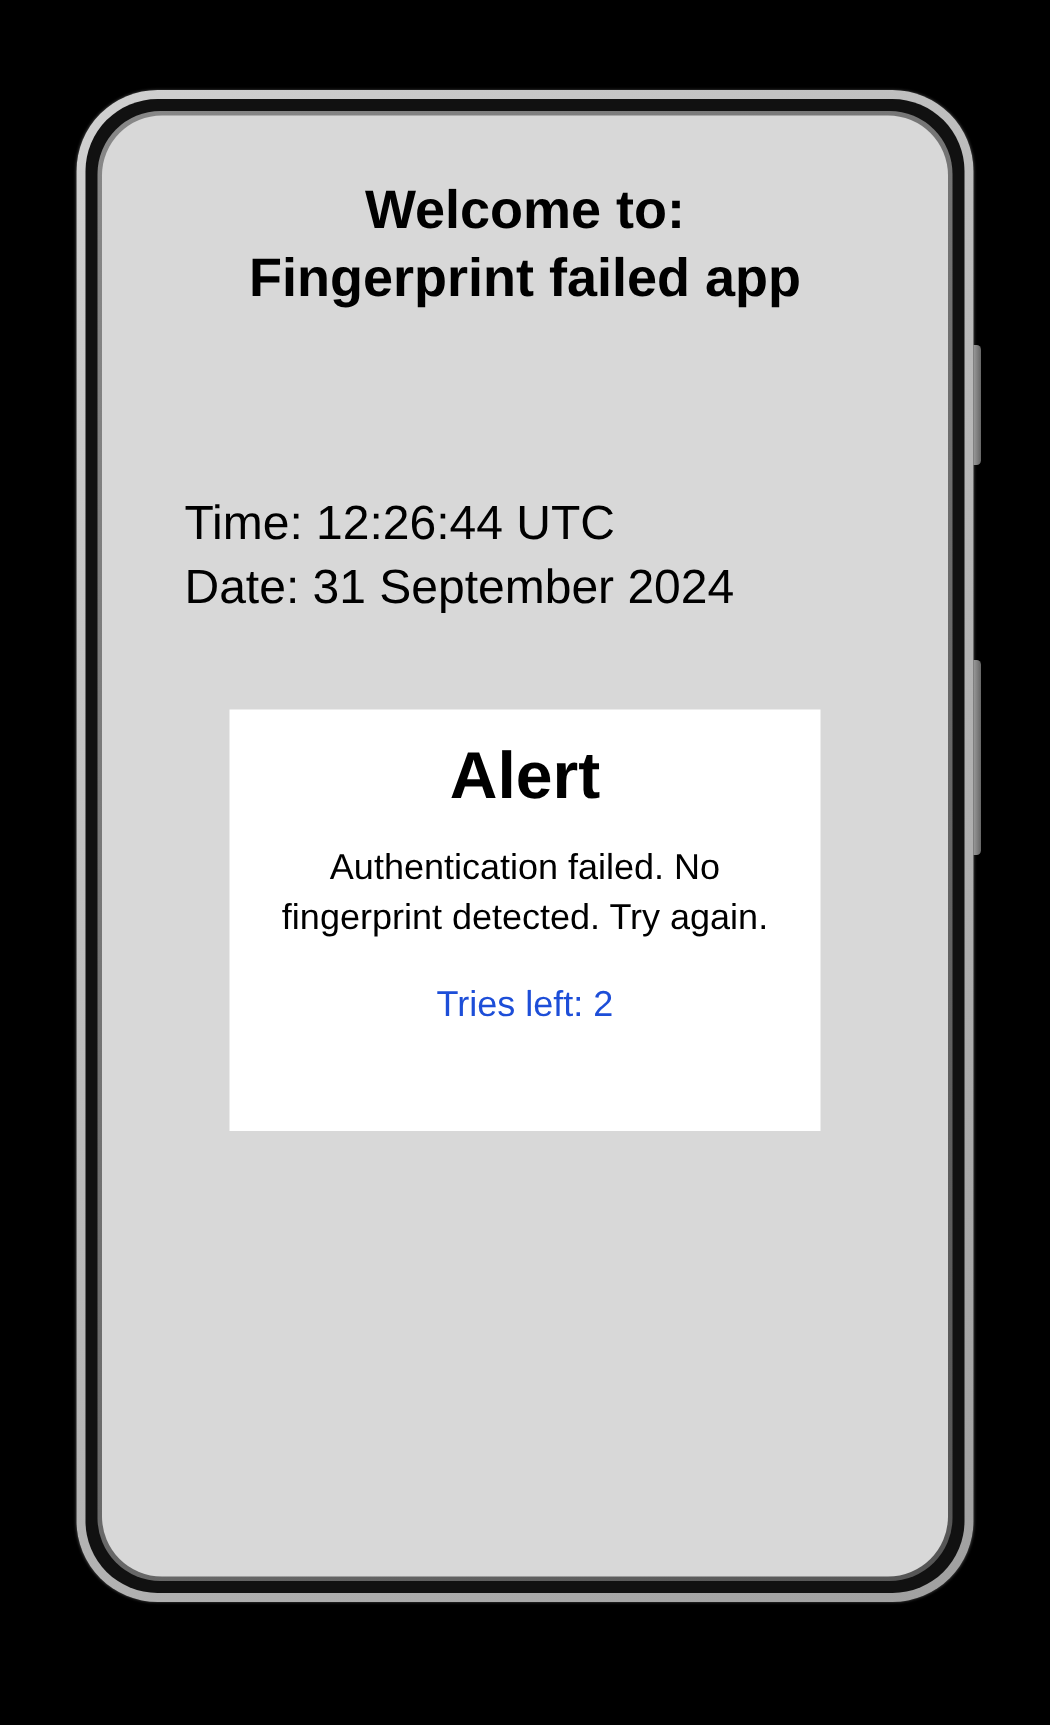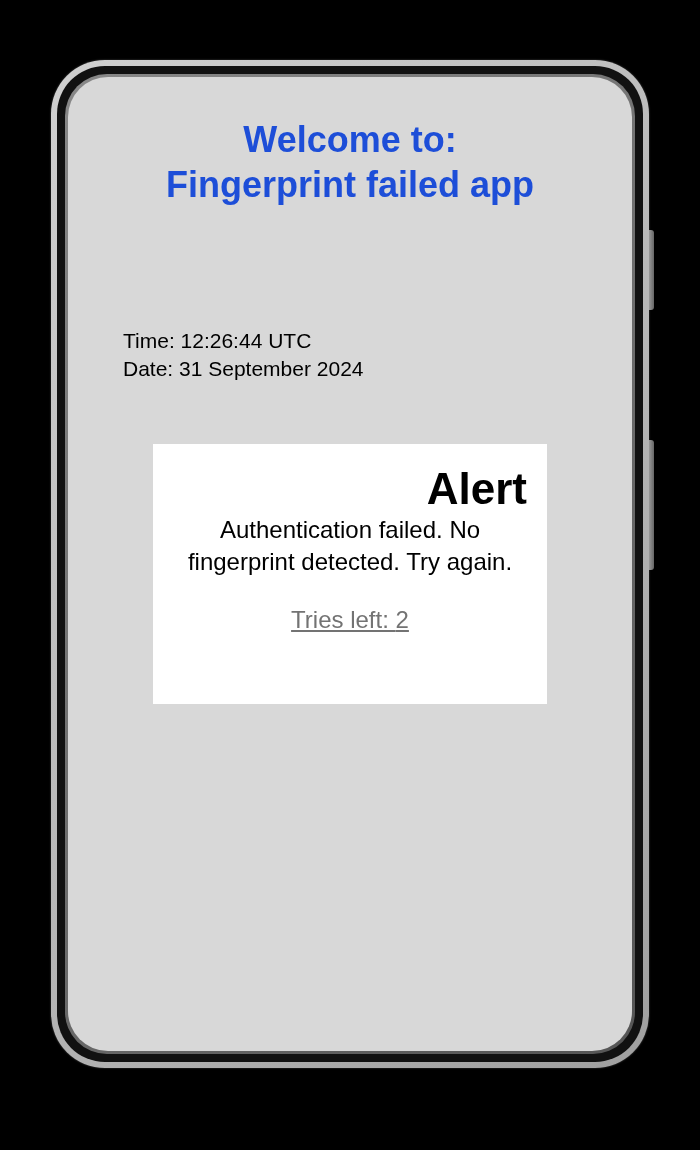--- a/index.html
+++ b/index.html
@@ -73,59 +73,58 @@
       width: 5px;
       height: 130px;
       background: linear-gradient(90deg, #999, #666);
       border-radius: 0 3px 3px 0;
     }
     
     .title {
       text-align: center;
       font-size: 36px;
       font-weight: 800;
-      color: #1d4ed8;
+      color: #000000;
       line-height: 1.25;
       margin-top: 10px;
     }
     
     .meta {
       margin-top: 120px;
       margin-left: 35px;
-      font-size: 21px;
+      font-size: 32px;
       color: #000;
       line-height: 1.35;
     }
     
     .alert-box {
       background: #fff;
       margin: 60px 65px 0 65px;
       padding: 20px 20px 70px 20px;
       text-align: center;
     }
     
     .alert-title {
       font-size: 44px;
       font-weight: 800;
       color: #000;
-      text-align: right;
+      margin-bottom: 20px;
     }
     
     .alert-message {
       font-size: 24px;
       color: #000;
       line-height: 1.35;
       text-align: center;
     }
     
     .alert-tries {
       font-size: 24px;
-      color: #737373;
+      color: #1d4ed8;
       margin-top: 28px;
-      text-decoration: underline;
     }
   </style>
 </head>
 <body>
 
 <div class="phone-outer">
   <div class="side-button-top"></div>
   <div class="side-button-bottom"></div>
   <div class="phone-frame">
     <div class="phone-inner-ring">

